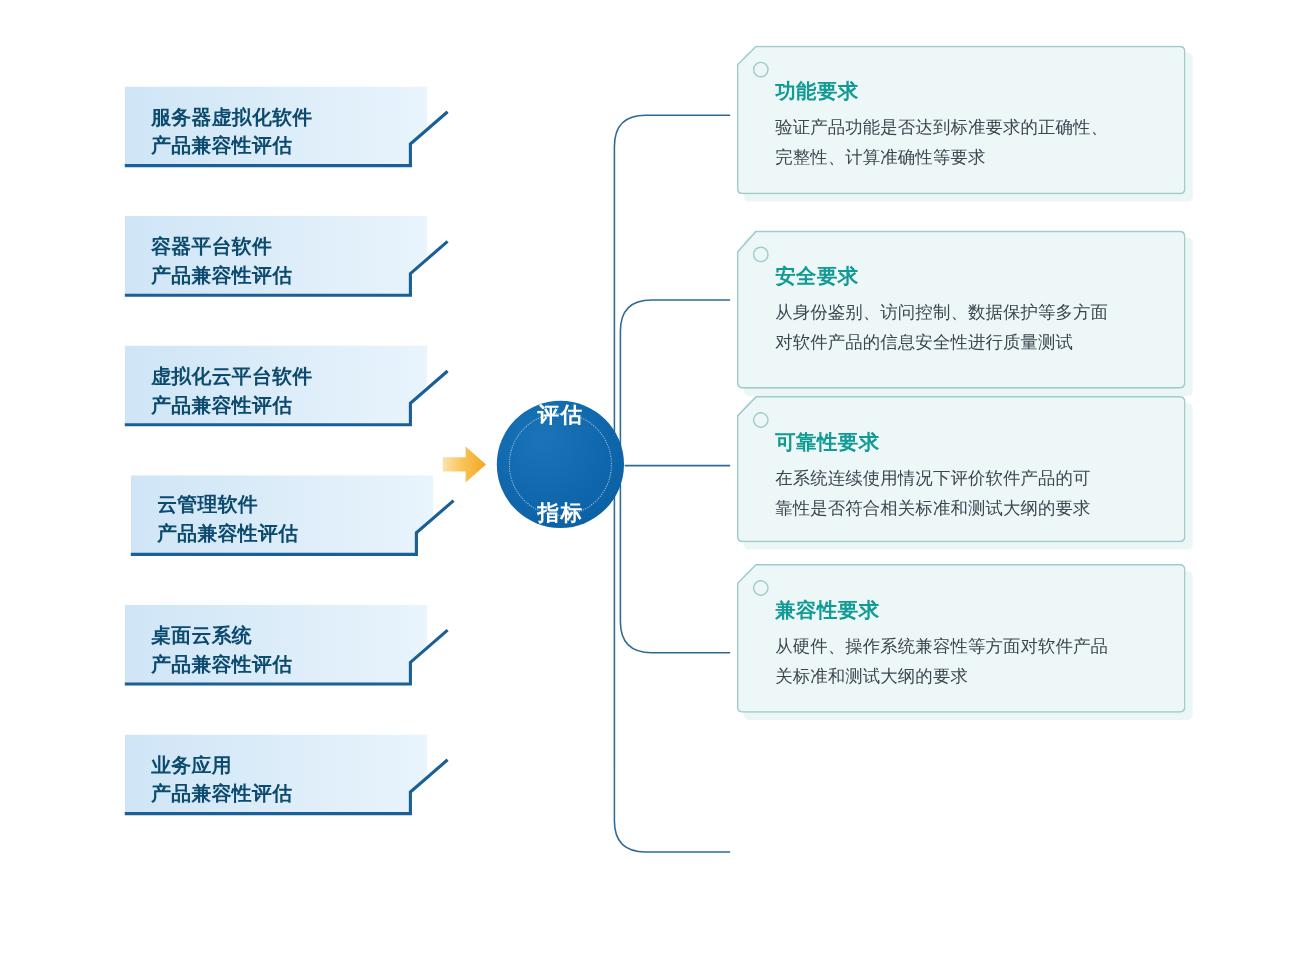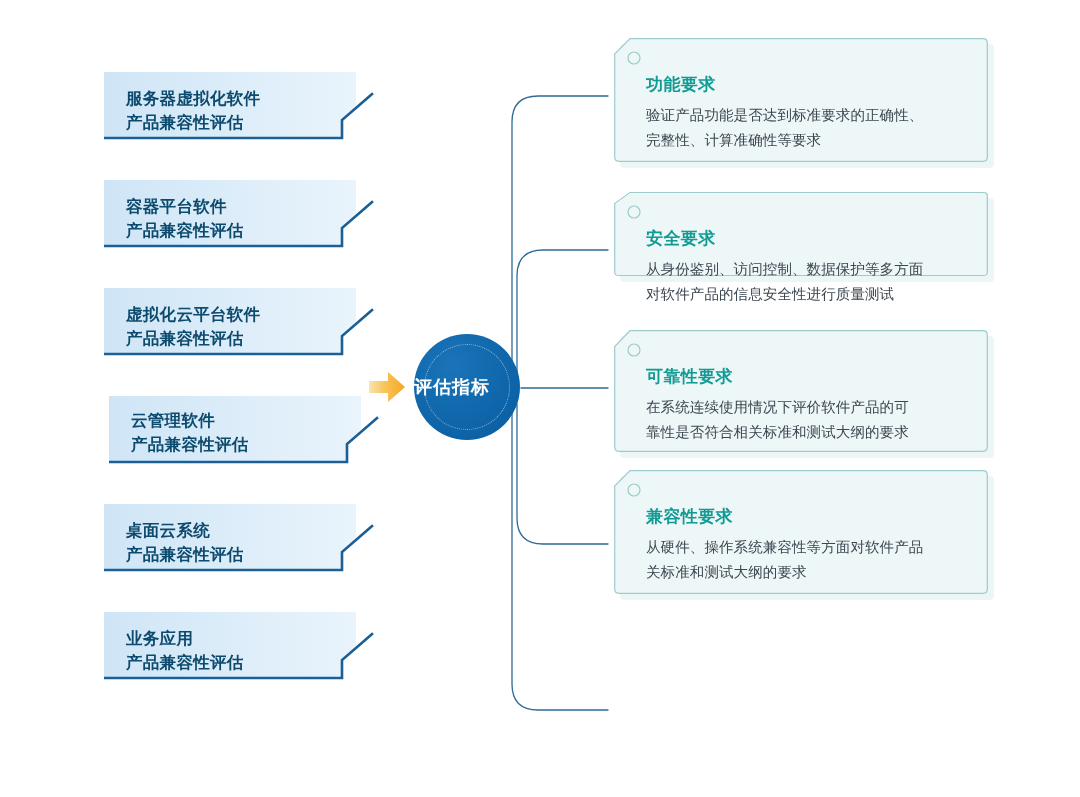--- a/index.html
+++ b/index.html
@@ -80,23 +80,23 @@
     width: 86px;
     height: 86px;
     border-radius: 50%;
     border: 1.4px dotted rgba(255,255,255,0.55);
     box-sizing: border-box;
   }
   #center-text {
     position: absolute;
     inset: 0;
     display: flex;
-    flex-direction: row;
+    flex-direction: column;
     align-items: center;
-    justify-content: flex-start;
+    justify-content: space-between;
     color: #ffffff;
     font-size: 18px;
     font-weight: bold;
     line-height: 25px;
     letter-spacing: 1px;
   }
 
   
   #orange-arrow {
     position: absolute;
@@ -122,21 +122,21 @@
   }
   .req-card .card-shape {
     position: absolute;
     left: 0;
     top: 0;
     width: 374px;
     height: 100%;
   }
   .req-card .card-body {
     position: relative;
-    padding: 36px 20px 18px 32px;
+    padding: 28px 20px 18px 32px;
   }
   .req-title {
     color: #129a94;
     font-size: 17px;
     font-weight: bold;
     letter-spacing: 0.4px;
     margin: 0 0 7px 0;
     line-height: 22px;
   }
   .req-desc {
@@ -280,21 +280,21 @@
     <svg style="position:absolute;left:12px;top:12px;width:16px;height:16px;" viewBox="0 0 16 16" xmlns="http://www.w3.org/2000/svg">
       <circle cx="8" cy="8" r="6" fill="none" stroke="#9ecbcb" stroke-width="1.2"></circle>
     </svg>
     <div class="card-body">
       <p class="req-title">功能要求</p>
       <p class="req-desc">验证产品功能是否达到标准要求的正确性、
 完整性、计算准确性等要求</p>
     </div>
   </div>
 
-  <div class="req-card" style="left:614px; top:192px; height:84px;">
+  <div class="req-card" style="left:614px; top:192px; height:132px;">
     <div class="card-shadow"></div>
     <svg class="card-shape" viewBox="0 0 374 118" preserveAspectRatio="none" xmlns="http://www.w3.org/2000/svg">
       <path d="M16,0.7 L369,0.7 Q373.3,0.7 373.3,5 L373.3,113 Q373.3,117.3 369,117.3 L5,117.3 Q0.7,117.3 0.7,113 L0.7,16 Z" fill="#eef7f7" stroke="#9ecbcb" stroke-width="1.2"></path>
     </svg>
     <svg style="position:absolute;left:12px;top:12px;width:16px;height:16px;" viewBox="0 0 16 16" xmlns="http://www.w3.org/2000/svg">
       <circle cx="8" cy="8" r="6" fill="none" stroke="#9ecbcb" stroke-width="1.2"></circle>
     </svg>
     <div class="card-body">
       <p class="req-title">安全要求</p>
       <p class="req-desc">从身份鉴别、访问控制、数据保护等多方面

